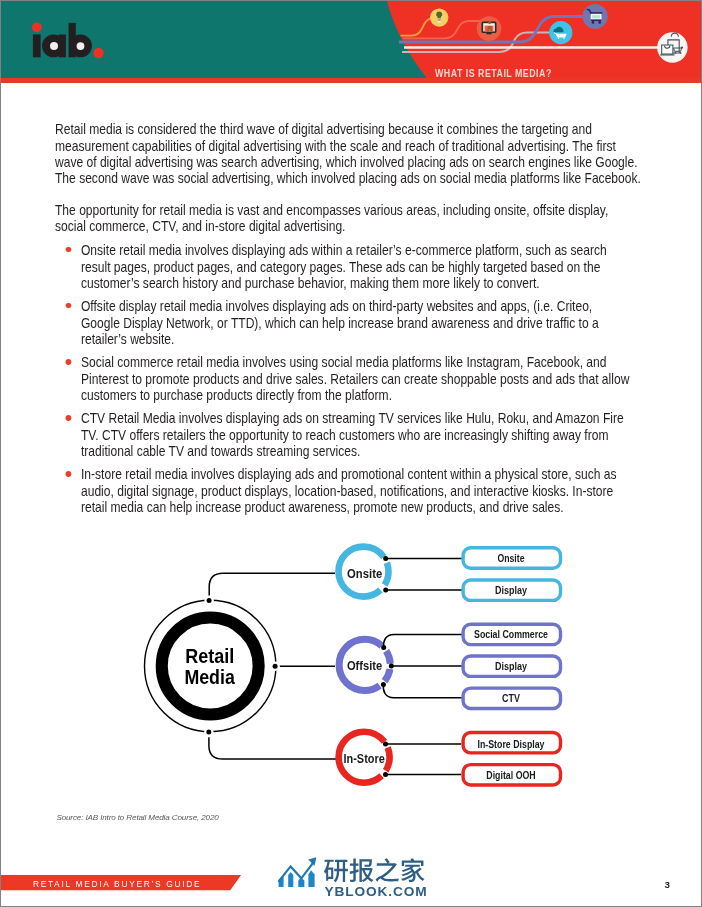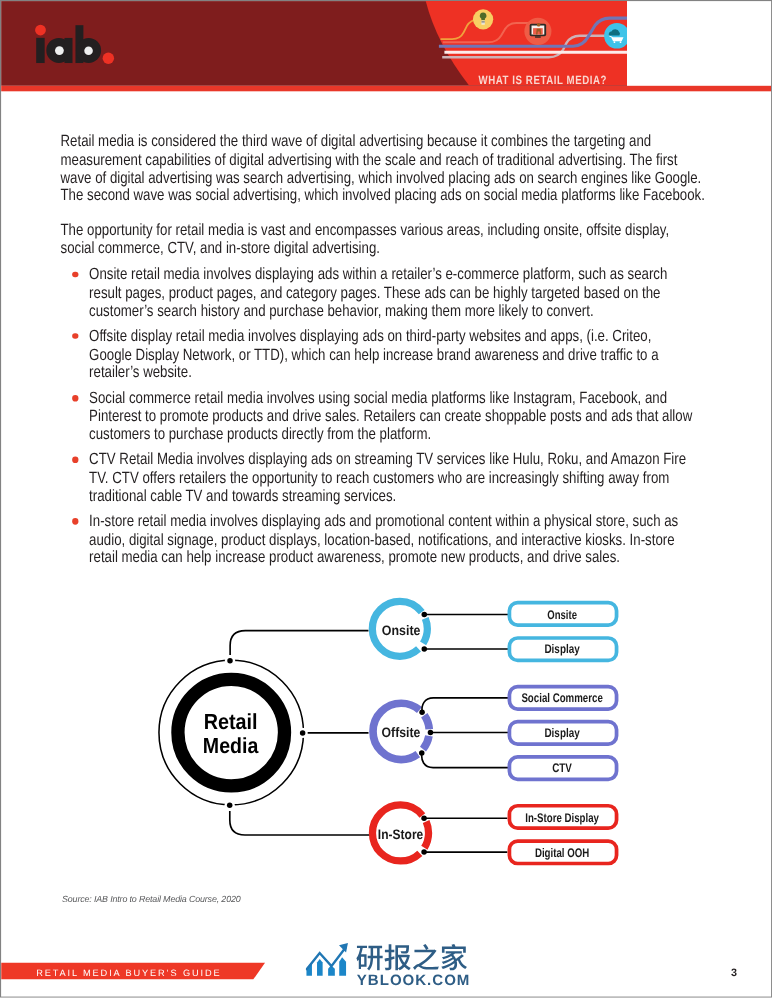--- a/index.html
+++ b/index.html
@@ -2,21 +2,21 @@
 <html><head>
 <meta charset="utf-8">
 <style>
   html,body{margin:0;padding:0;}
   body{width:702px;height:907px;background:#ffffff;font-family:"Liberation Sans",sans-serif;overflow:hidden;
        -webkit-font-smoothing:antialiased;}
   .page{position:relative;width:702px;height:907px;box-sizing:border-box;
         border:1px solid #828282;background:#ffffff;overflow:hidden;}
 
   
-  .header{position:absolute;left:0;top:0;width:569px;height:77px;background:#7f1d1d;overflow:hidden;}
+  .header{position:absolute;left:0;top:0;width:700px;height:77px;background:#0f766e;overflow:hidden;}
   .header-svg{position:absolute;left:0;top:0;display:block;}
   .logo{position:absolute;left:0px;top:0px;display:block;}
   .header-rule{position:absolute;left:0;top:76.8px;width:700px;height:4.8px;background:#e93729;}
   .header-title{position:absolute;left:433.6px;top:65.9px;font-size:11px;font-weight:700;
         letter-spacing:0.64px;color:#f9d6cf;font-family:"Liberation Sans",sans-serif;
         transform:scaleX(0.8);transform-origin:0 0;white-space:nowrap;}
 
   
   .body-text{position:absolute;left:54.3px;top:120.4px;width:722.7px;
         transform:scaleX(0.815);transform-origin:0 0;

